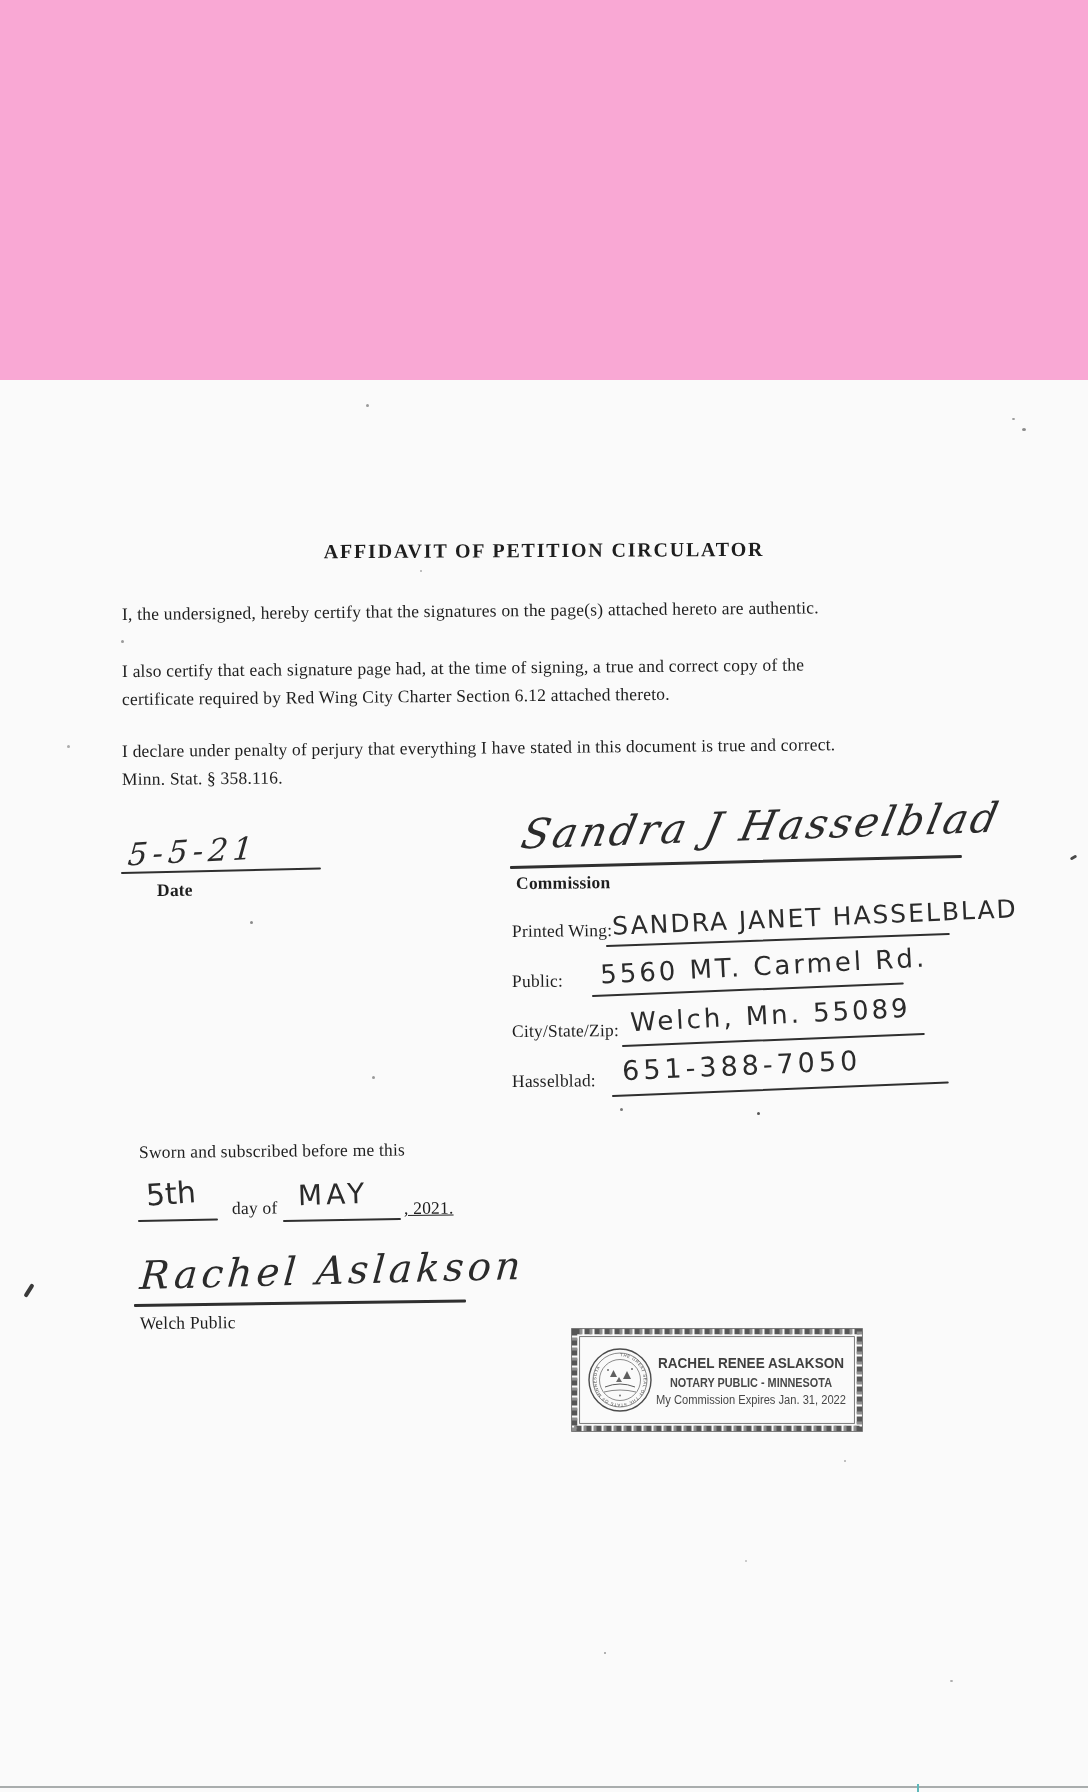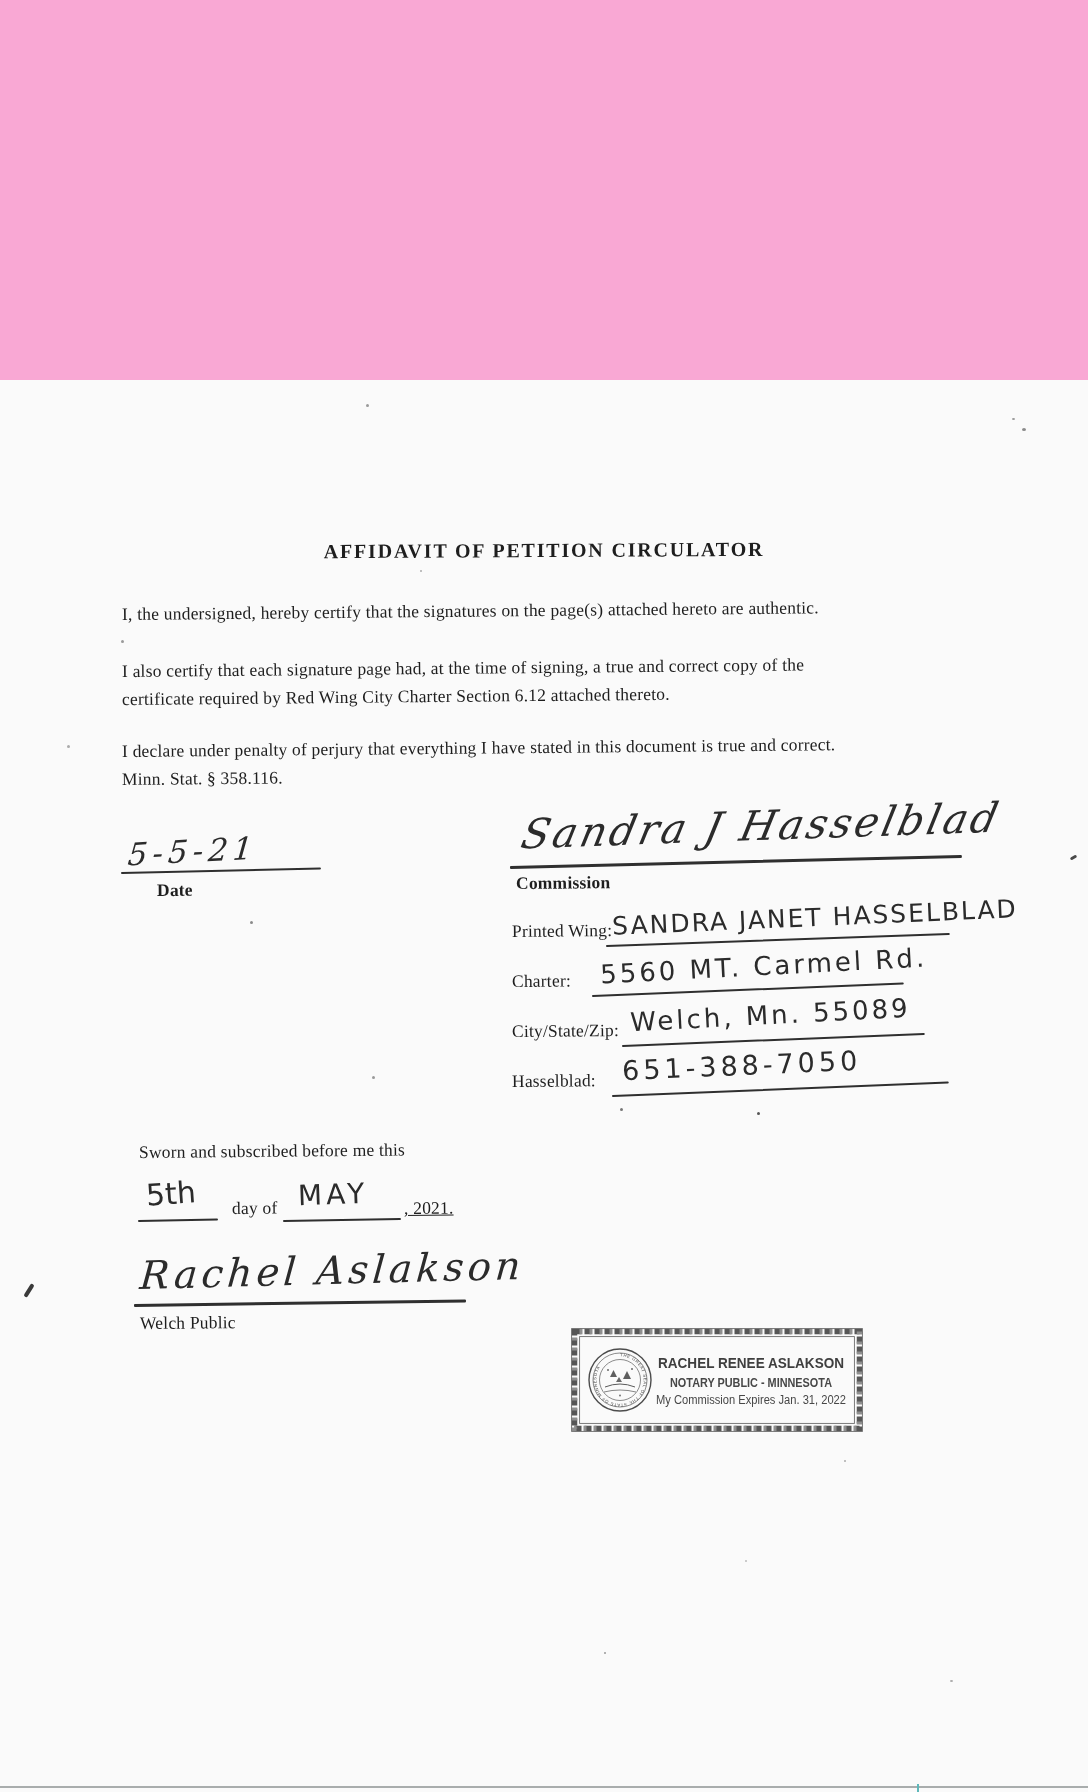--- a/index.html
+++ b/index.html
@@ -50,21 +50,21 @@
 
   <div class="abs script" style="left:522px; top:802px; font-size:41px; letter-spacing:3px; transform:rotate(-2deg) skewX(-14deg);">Sandra J Hasselblad</div>
   <div class="uline" style="left:510px; top:866px; width:452px; height:3px; transform:rotate(-1.4deg);"></div>
   <div class="abs typed boldlabel" style="left:516px; top:873px;">Commission</div>
   <div class="sigmark" style="left:1070px; top:856px;"></div>
 
   <div class="abs typed" style="left:512px; top:921px;">Printed Wing:</div>
   <div class="abs hand" style="left:612px; top:903px; font-size:25px; letter-spacing:2px; transform:rotate(-2.5deg);">SANDRA JANET HASSELBLAD</div>
   <div class="uline" style="left:606px; top:945px; width:344px; transform:rotate(-2deg);"></div>
 
-  <div class="abs typed" style="left:512px; top:971px;">Charter:</div>
+  <div class="abs typed" style="left:512px; top:971px;">Public:</div>
   <div class="abs hand" style="left:600px; top:951px; font-size:26px; letter-spacing:3px; transform:rotate(-3deg);">5560 MT. Carmel Rd.</div>
   <div class="uline" style="left:592px; top:995px; width:312px; transform:rotate(-2.3deg);"></div>
 
   <div class="abs typed" style="left:512px; top:1021px;">City/State/Zip:</div>
   <div class="abs hand" style="left:630px; top:1000px; font-size:26px; letter-spacing:3px; transform:rotate(-3deg);">Welch, Mn. 55089</div>
   <div class="uline" style="left:622px; top:1045px; width:303px; transform:rotate(-2.3deg);"></div>
 
   <div class="abs typed" style="left:512px; top:1071px;">Hasselblad:</div>
   <div class="abs hand" style="left:622px; top:1050px; font-size:27px; letter-spacing:4px; transform:rotate(-2.5deg);">651-388-7050</div>
   <div class="uline" style="left:612px; top:1095px; width:337px; transform:rotate(-2.3deg);"></div>

